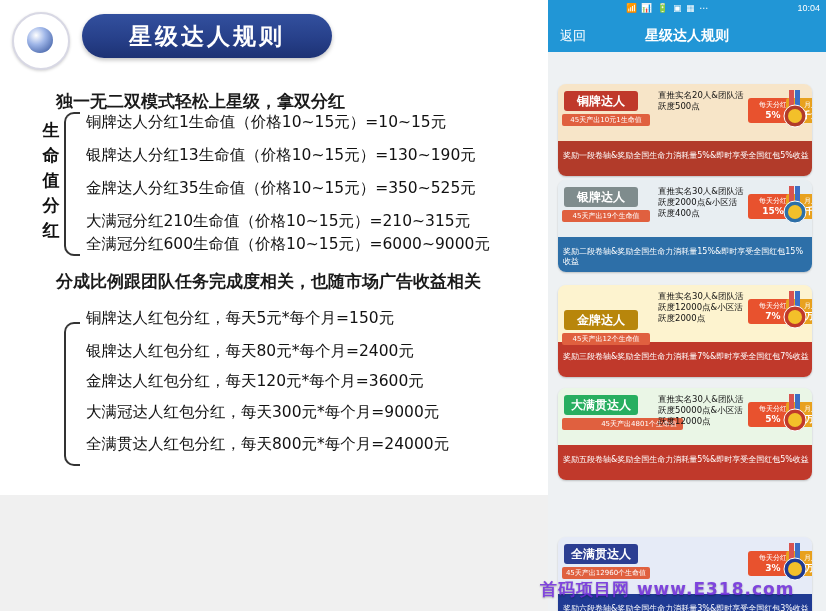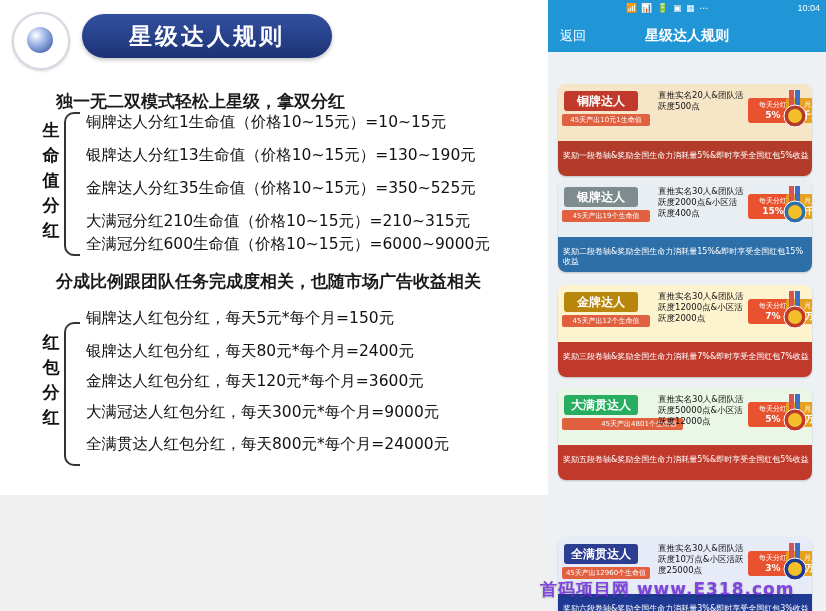--- a/index.html
+++ b/index.html
@@ -157,21 +157,20 @@
   <div id="list1">
     <div class="line-item" style="top:112px">铜牌达人分红1生命值（价格10~15元）=10~15元</div>
     <div class="line-item" style="top:145px">银牌达人分红13生命值（价格10~15元）=130~190元</div>
     <div class="line-item" style="top:178px">金牌达人分红35生命值（价格10~15元）=350~525元</div>
     <div class="line-item" style="top:211px">大满冠分红210生命值（价格10~15元）=210~315元</div>
     <div class="line-item" style="top:234px">全满冠分红600生命值（价格10~15元）=6000~9000元</div>
   </div>
 
   <div class="section-title" id="sec2-title">分成比例跟团队任务完成度相关，也随市场广告收益相关</div>
 
-  <div class="vlabel" id="label2">红包分红</div>
   <div class="brace-shape" id="brace2"></div>
 
   <div id="list2">
     <div class="line-item" style="top:308px">铜牌达人红包分红，每天5元*每个月=150元</div>
     <div class="line-item" style="top:341px">银牌达人红包分红，每天80元*每个月=2400元</div>
     <div class="line-item" style="top:371px">金牌达人红包分红，每天120元*每个月=3600元</div>
     <div class="line-item" style="top:402px">大满冠达人红包分红，每天300元*每个月=9000元</div>
     <div class="line-item" style="top:434px">全满贯达人红包分红，每天800元*每个月=24000元</div>
   </div>
 
@@ -221,21 +220,21 @@
           <div class="medal" style="left: 128px;"><svg width="26" height="40" viewBox="0 0 26 40">
               <rect x="7" y="0" width="5" height="16" fill="#d9534f"></rect>
               <rect x="13" y="0" width="5" height="16" fill="#3d6fc4"></rect>
               <circle cx="13" cy="26" r="11" fill="#2d6fa8" stroke="#ffffff" stroke-width="1"></circle>
               <circle cx="13" cy="26" r="7" fill="#f3c02a"></circle>
             </svg></div>
         </div>
         <div class="footer-note">奖励二段卷轴&amp;奖励全国生命力消耗量15%&amp;即时享受全国红包15%收益</div>
       </div>
       <div class="card" style="top: 285px; background: linear-gradient(rgb(253, 243, 207) 0%, rgb(253, 243, 207) 62%, rgb(192, 57, 43) 62%, rgb(192, 57, 43) 100%);">
-        <div class="card-left" style="background: transparent;">
+        <div class="card-left" style="background: transparent; margin-top: 18px;">
           <div class="rank-badge" style="background: rgb(184, 134, 11);">金牌达人</div>
           <div class="rank-sub" style="background: rgb(224, 96, 63);">45天产出12个生命值</div>
         </div>
         <div class="card-right">
           <div class="desc">直推实名30人&amp;团队活跃度12000点&amp;小区活跃度2000点</div>
           <div class="pill pill-a"><span>每天分红</span><b>7%</b></div>
           <div class="pill pill-b"><span>月入</span><b>1万元</b></div>
           <div class="medal" style="left: 128px;"><svg width="26" height="40" viewBox="0 0 26 40">
               <rect x="7" y="0" width="5" height="16" fill="#d9534f"></rect>
               <rect x="13" y="0" width="5" height="16" fill="#3d6fc4"></rect>
@@ -262,21 +261,20 @@
             </svg></div>
         </div>
         <div class="footer-note">奖励五段卷轴&amp;奖励全国生命力消耗量5%&amp;即时享受全国红包5%收益</div>
       </div>
       <div class="card" style="top: 494px; background: linear-gradient(rgb(230, 235, 247) 0%, rgb(230, 235, 247) 62%, rgb(31, 58, 147) 62%, rgb(31, 58, 147) 100%); margin-top: 43px;">
         <div class="card-left" style="background: transparent;">
           <div class="rank-badge" style="background: rgb(44, 62, 146);">全满贯达人</div>
           <div class="rank-sub" style="background: rgb(224, 96, 63);">45天产出12960个生命值</div>
         </div>
         <div class="card-right">
-          <div class="desc">直推实名30人&amp;团队活跃度10万点&amp;小区活跃度25000点</div>
           <div class="pill pill-a"><span>每天分红</span><b>3%</b></div>
           <div class="pill pill-b"><span>月入</span><b>5万元</b></div>
           <div class="medal" style="left: 128px;"><svg width="26" height="40" viewBox="0 0 26 40">
               <rect x="7" y="0" width="5" height="16" fill="#d9534f"></rect>
               <rect x="13" y="0" width="5" height="16" fill="#3d6fc4"></rect>
               <circle cx="13" cy="26" r="11" fill="#1f3a93" stroke="#ffffff" stroke-width="1"></circle>
               <circle cx="13" cy="26" r="7" fill="#f3c02a"></circle>
             </svg></div>
         </div>
         <div class="footer-note">奖励六段卷轴&amp;奖励全国生命力消耗量3%&amp;即时享受全国红包3%收益</div>

